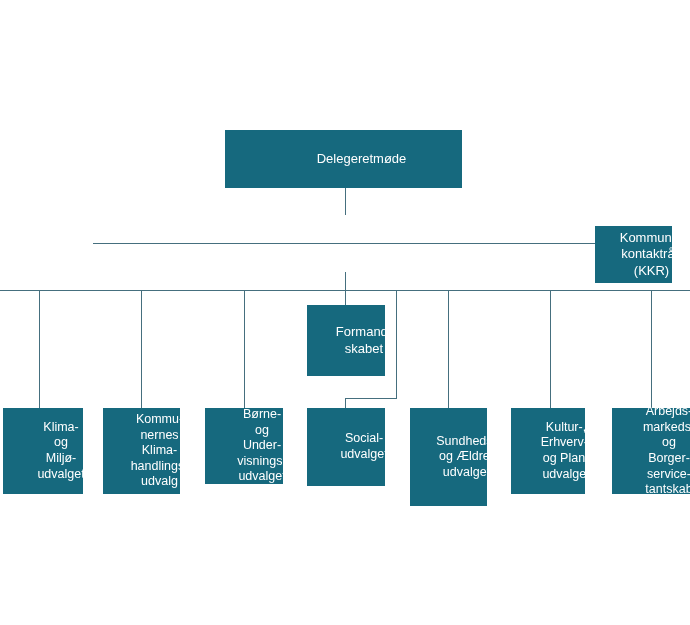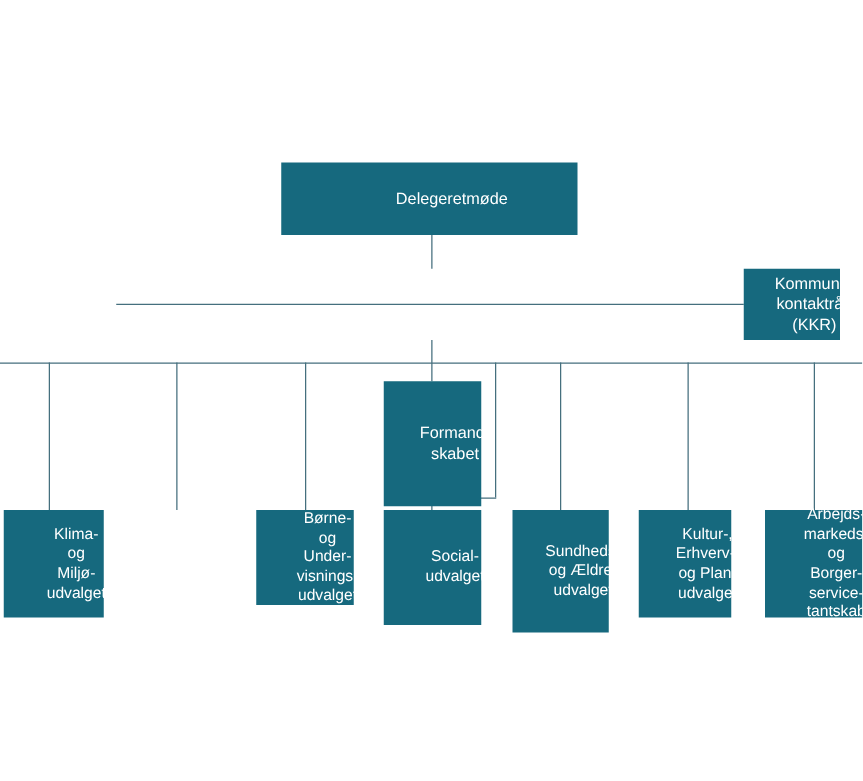--- a/index.html
+++ b/index.html
@@ -65,46 +65,53 @@
   <div class="line" style="left:396px;top:290px;width:1px;height:108px"></div>
   <div class="line" style="left:345px;top:398px;width:52px;height:1px"></div>
   <div class="line" style="left:345px;top:398px;width:1px;height:10px"></div>
 
   <div class="box" style="left:225px;top:130px;width:237px;height:58px">
     <span class="lbl">Delegeretmøde</span>
   </div>
 
 
 
-  <div class="box" style="left:595px;top:215px;width:77px;height:57px">
+  <div class="box" style="left:595px;top:226px;width:77px;height:57px">
     <span class="lbl">Kommune-
 kontaktråd
 (KKR)</span>
   </div>
 
-  <div class="box" style="left:307px;top:305px;width:78px;height:100px">
+  <div class="box" style="left:307px;top:305px;width:78px;height:71px">
     <span class="lbl">Formand-
 skabet</span>
   </div>
 
   <div class="box small" style="left:3px;top:408px;width:80px;height:86px">
     <span class="lbl">Klima- og
 Miljø-
 udvalget</span>
   </div>
 
+  <div class="box small" style="left:103px;top:408px;width:77px;height:86px">
+    <span class="lbl">Kommu-
+nernes
+Klima-
+handlings-
+udvalg</span>
+  </div>
 
   <div class="box small" style="left:205px;top:408px;width:78px;height:76px">
     <span class="lbl">Børne-
 og Under-
 visnings-
 udvalget</span>
   </div>
 
-  <div class="box small" style="left:307px;top:408px;width:78px;height:92px">
+  <div class="box small" style="left:307px;top:408px;width:78px;height:78px">
     <span class="lbl">Social-
 udvalget</span>
   </div>
 
   <div class="box small" style="left:410px;top:408px;width:77px;height:98px">
     <span class="lbl">Sundheds-
 og Ældre-
 udvalget</span>
   </div>
 

